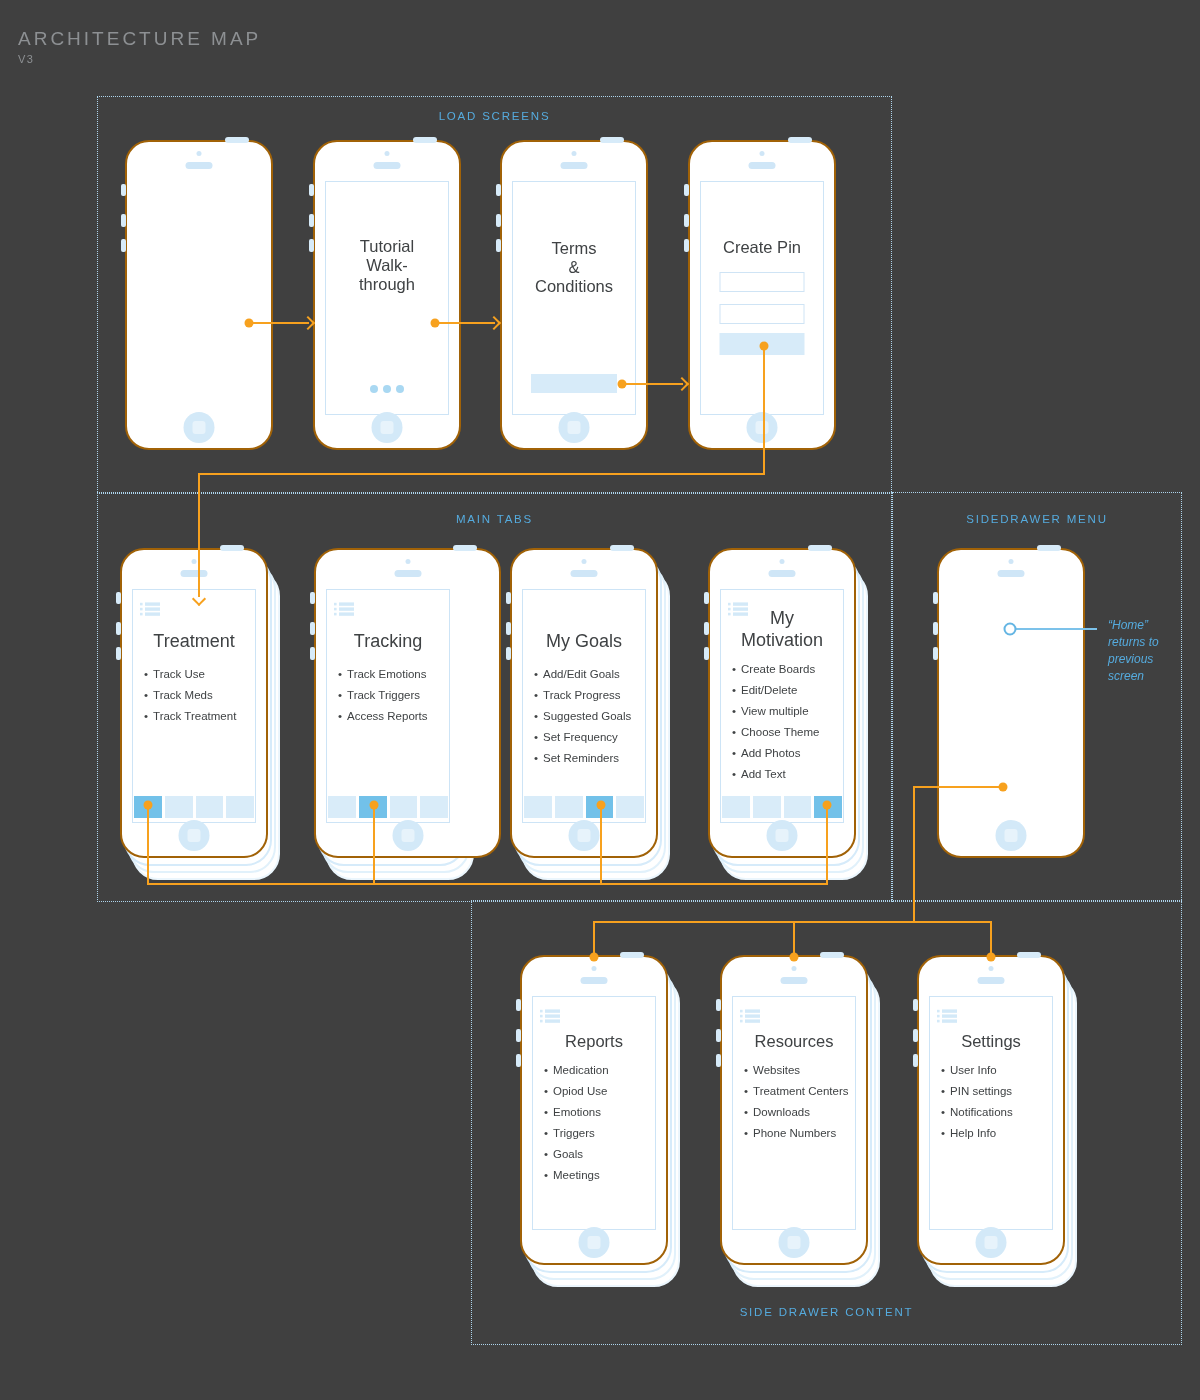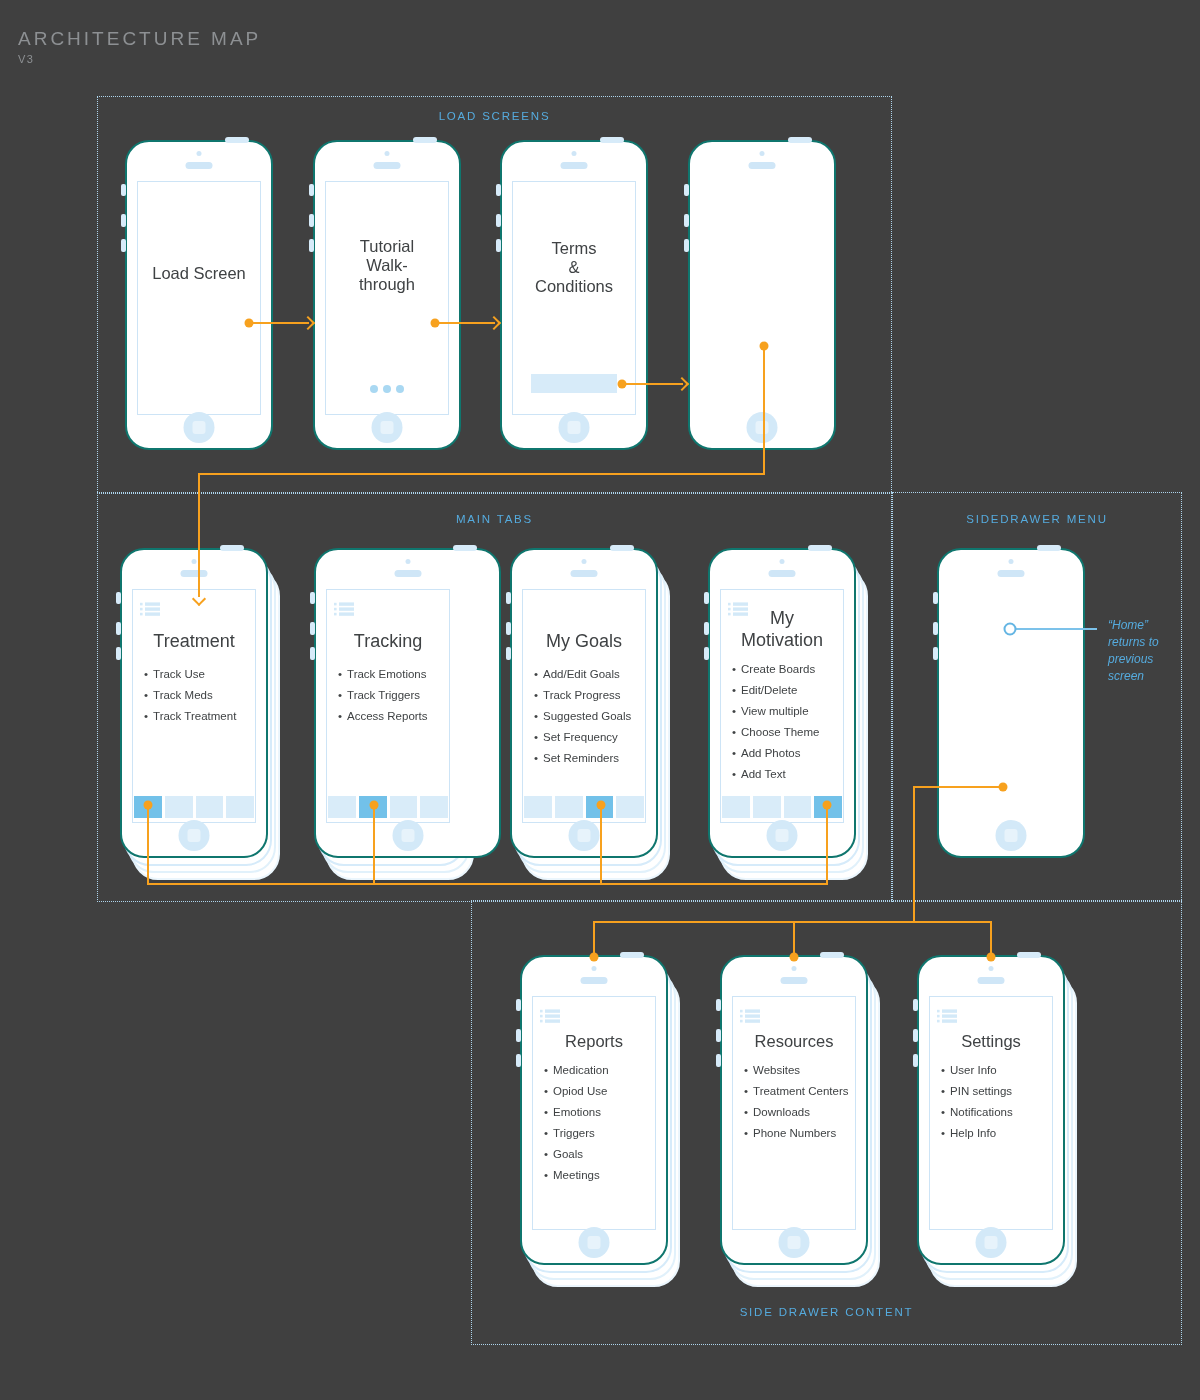--- a/index.html
+++ b/index.html
@@ -21,21 +21,21 @@
   .sec-label.at-top{top:13px;}
   .sec-label.at-top2{top:20px;}
   .sec-label.at-bottom{bottom:26px;margin-top:36px;}
 
   
   .phone{position:absolute;width:148px;height:310px;z-index:3;}
   .echo{position:absolute;width:148px;height:310px;border-radius:26px;border:2px solid #d6ebfa;box-sizing:border-box;background:#fff;}
   .e1{left:4px;top:8px;}
   .e2{left:8px;top:15px;border-color:#e1f1fb;}
   .e3{left:12px;top:22px;border-color:#ebf6fd;}
-  .frame{position:absolute;inset:0;border:2px solid #0f766e;border-radius:24px;background:#fff;box-sizing:border-box;}
+  .frame{position:absolute;inset:0;border:2px solid #a16207;border-radius:24px;background:#fff;box-sizing:border-box;}
   .power{position:absolute;top:-5px;right:22px;width:24px;height:6px;border-radius:3px;background:#d7ebf9;}
   .sbtn{position:absolute;left:-6px;width:5px;border-radius:2px;background:#d7ebf9;}
   .sb1{top:42px;height:12px;}
   .sb2{top:72px;height:13px;}
   .sb3{top:97px;height:13px;}
   .camera{position:absolute;top:9px;left:50%;transform:translateX(-50%);width:5px;height:5px;border-radius:50%;background:#cfe6f7;}
   .speaker{position:absolute;top:20px;left:50%;transform:translateX(-50%);width:27px;height:7px;border-radius:4px;background:#cfe6f7;}
   .home{position:absolute;bottom:5px;left:50%;transform:translateX(-50%);width:31px;height:31px;border-radius:50%;background:#d3e9f8;}
   .home::after{content:"";position:absolute;inset:9px;border-radius:3px;background:rgba(255,255,255,.45);}
   .screen{position:absolute;left:10px;top:39px;width:124px;height:234px;border:1.5px solid #cde4f6;
@@ -117,25 +117,20 @@
   </div>
 
   <div class="phone row1" id="ph-load" style="left:125px;top:140px;">
       <div class="frame">
         <div class="power"></div>
         <div class="sbtn sb1"></div>
         <div class="sbtn sb2"></div>
         <div class="sbtn sb3"></div>
         <div class="camera"></div>
         <div class="speaker"></div>
-        <div class="screen">
-          <div class="phone-title">
-            <div>Load Screen</div>
-          </div>
-        </div>
         <div class="home"></div>
       </div>
     </div>
   <div class="phone row1" id="ph-tutorial" style="left:313px;top:140px;">
       <div class="frame">
         <div class="power"></div>
         <div class="sbtn sb1"></div>
         <div class="sbtn sb2"></div>
         <div class="sbtn sb3"></div>
         <div class="camera"></div>
@@ -175,20 +170,28 @@
       </div>
     </div>
   <div class="phone row1" id="ph-pin" style="left:688px;top:140px;">
       <div class="frame">
         <div class="power"></div>
         <div class="sbtn sb1"></div>
         <div class="sbtn sb2"></div>
         <div class="sbtn sb3"></div>
         <div class="camera"></div>
         <div class="speaker"></div>
+        <div class="screen">
+          <div class="phone-title">
+            <div>Create Pin</div>
+          </div>
+          <div class="pin-input pi1"></div>
+          <div class="pin-input pi2"></div>
+          <div class="pin-button"></div>
+        </div>
         <div class="home"></div>
       </div>
     </div>
 
   <div class="phone row2" id="ph-treatment" style="left:120px;top:548px;">
       <div class="echo e3"></div>
       <div class="echo e2"></div>
       <div class="echo e1"></div>
       <div class="frame">
         <div class="power"></div>

